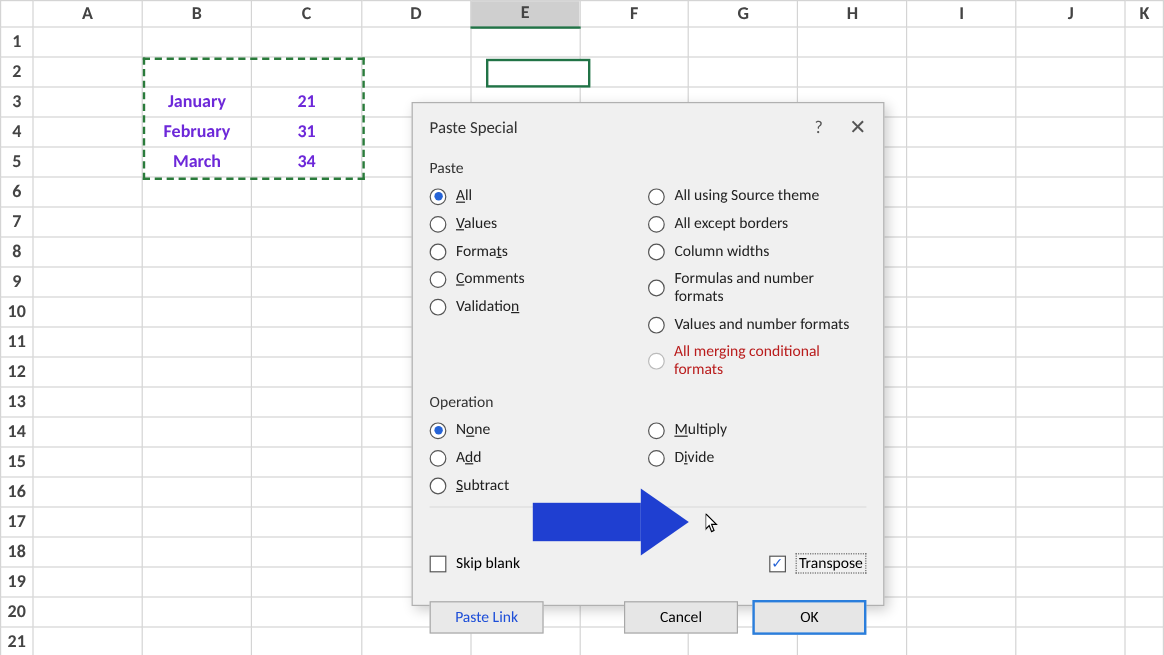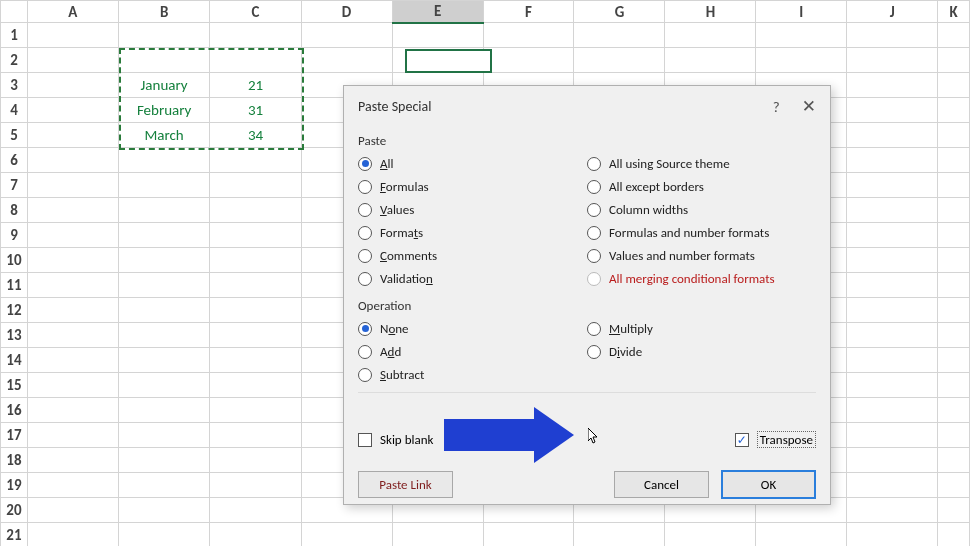--- a/index.html
+++ b/index.html
@@ -34,21 +34,22 @@
 
     .data-hdr {
       background: #1f6dd6;
       color: #fff;
       font-weight: bold;
       font-size: 16px;
     }
     .data-cell {
       background: #fff;
       font-size: 16px;
-      color: #15803d;
+      color: #6d28d9;
+      font-weight: bold;
     }
     .right { text-align: right; padding-right: 6px; }
     .center { text-align: center; }
 
     
     .marquee {
       position: absolute;
       border: 2px dashed #2a7b3b;
       pointer-events: none;
       background: transparent;
@@ -60,21 +61,21 @@
       border: 2px solid #217346;
       background: #fff;
       pointer-events: none;
     }
 
     
     .dialog {
       position: absolute;
       left: 343px;
       top: 85px;
-      width: 488px;
+      width: 394px;
       height: 420px;
       background: #f0f0f0;
       border: 1px solid #b0b0b0;
       box-shadow: 3px 3px 10px rgba(0,0,0,0.2);
     }
     .dlg-title {
       padding: 10px 14px 8px;
       font-size: 14px;
       color: #333;
       display: flex;
@@ -154,21 +155,21 @@
     }
     .btn {
       border: 1px solid #a8a8a8;
       background: #e6e6e6;
       font-size: 13px;
       padding: 5px 0;
       width: 95px;
       text-align: center;
       cursor: pointer;
     }
-    .btn.link { color: #7f1d1d; background: #e9e9e9; }
+    .btn.link { color: #1d4ed8; background: #e9e9e9; }
     .btn.primary { border: 2px solid #2a7edc; background: #e6e6e6; width: 95px; }
     .btnrow .spacer { flex: 1; }
 
     
     .arrow {
       position: absolute;
       left: 444px;
       top: 407px;
       display: flex;
       align-items: center;
@@ -527,24 +528,20 @@
 
   <div class="section-label">Paste</div>
   <div class="opts">
     <div class="col" id="paste-left">
         <div class="opt">
           <span class="radio checked"></span>
           <span><span class="underline">A</span>ll</span>
         </div>
         <div class="opt">
           <span class="radio"></span>
-          <span><span class="underline">F</span>ormulas</span>
-        </div>
-        <div class="opt">
-          <span class="radio"></span>
           <span><span class="underline">V</span>alues</span>
         </div>
         <div class="opt">
           <span class="radio"></span>
           <span>Forma<span class="underline">t</span>s</span>
         </div>
         <div class="opt">
           <span class="radio"></span>
           <span><span class="underline">C</span>omments</span>
         </div>

